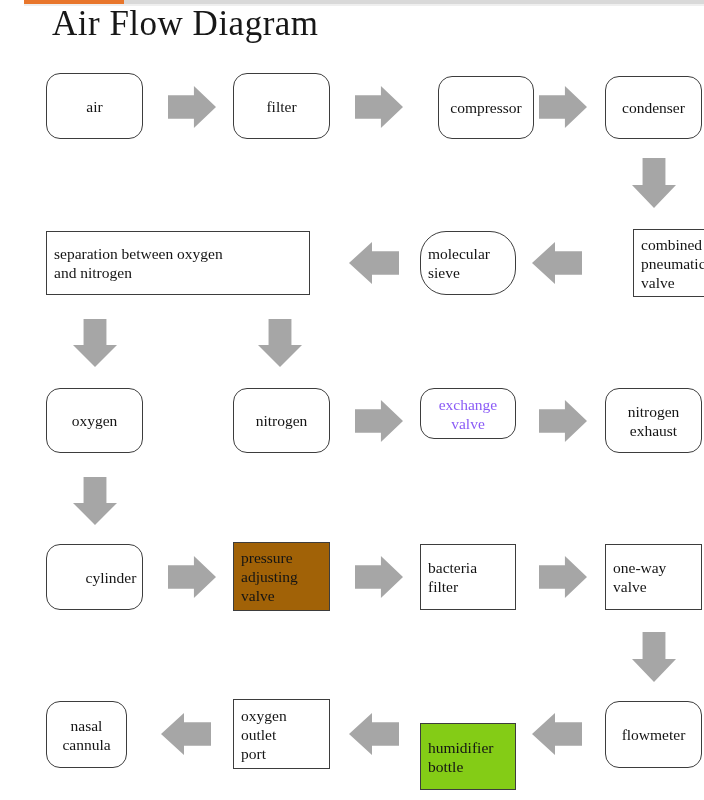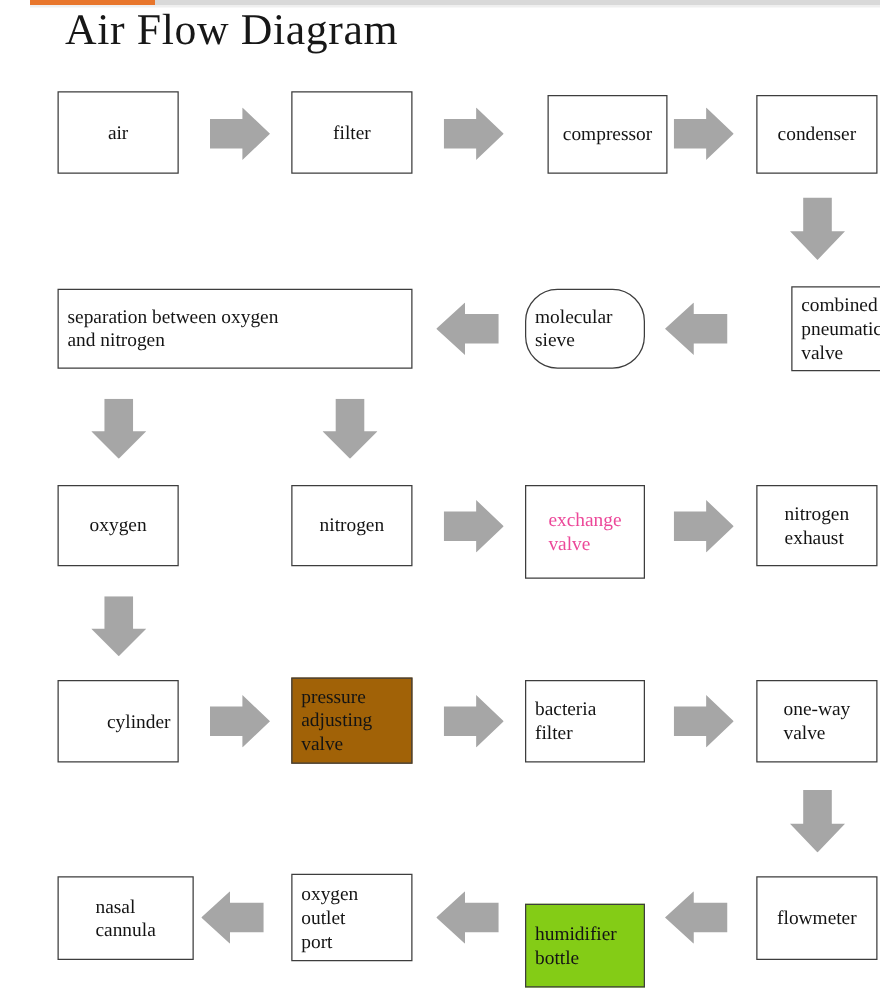--- a/index.html
+++ b/index.html
@@ -68,21 +68,21 @@
     font-family: "Liberation Serif", "DejaVu Serif", serif;
     display: flex;
     flex-direction: column;
     justify-content: center;
     overflow: hidden;
   }
   .node .txt {
     display: block;
     white-space: pre-line;
   }
-  .node.align-center { align-items: center; text-align: left; }
+  .node.align-center { align-items: center; text-align: center; border-radius: 14px; }
   .node.align-center .txt { padding: 0 4px; }
   .node.align-left { align-items: flex-start; text-align: left; }
   .node.align-left .txt { padding: 0 7px; }
 
   
   .arrow {
     position: absolute;
   }
   .arrow svg { display: block; }
 </style>
@@ -103,64 +103,64 @@
       </div>
       <div class="node align-center" style="left: 209px; top: 73px; width: 97px; height: 66px; border-color: rgb(61, 61, 61); background: rgb(255, 255, 255); color: rgb(20, 20, 20);">
         <span class="txt">filter</span>
       </div>
       <div class="node align-center" style="left: 414px; top: 76px; width: 96px; height: 63px; border-color: rgb(61, 61, 61); background: rgb(255, 255, 255); color: rgb(20, 20, 20);">
         <span class="txt">compressor</span>
       </div>
       <div class="node align-center" style="left: 581px; top: 76px; width: 97px; height: 63px; border-color: rgb(61, 61, 61); background: rgb(255, 255, 255); color: rgb(20, 20, 20);">
         <span class="txt">condenser</span>
       </div>
-      <div class="node align-left" style="left: 22px; top: 231px; width: 284px; height: 64px; border-color: rgb(61, 61, 61); background: rgb(255, 255, 255); color: rgb(20, 20, 20);">
+      <div class="node align-left" style="left: 22px; top: 231px; width: 264px; height: 64px; border-color: rgb(61, 61, 61); background: rgb(255, 255, 255); color: rgb(20, 20, 20);">
         <span class="txt">separation between oxygen
 and nitrogen</span>
       </div>
       <div class="node align-left" style="left: 396px; top: 231px; width: 96px; height: 64px; border-color: rgb(61, 61, 61); background: rgb(255, 255, 255); color: rgb(20, 20, 20); border-radius: 26px;">
         <span class="txt">molecular
 sieve</span>
       </div>
       <div class="node align-left" style="left: 609px; top: 229px; width: 97px; height: 68px; border-color: rgb(61, 61, 61); background: rgb(255, 255, 255); color: rgb(20, 20, 20);">
         <span class="txt">combined
 pneumatic
 valve</span>
       </div>
       <div class="node align-center" style="left: 22px; top: 388px; width: 97px; height: 65px; border-color: rgb(61, 61, 61); background: rgb(255, 255, 255); color: rgb(20, 20, 20);">
         <span class="txt">oxygen</span>
       </div>
       <div class="node align-center" style="left: 209px; top: 388px; width: 97px; height: 65px; border-color: rgb(61, 61, 61); background: rgb(255, 255, 255); color: rgb(20, 20, 20);">
         <span class="txt">nitrogen</span>
       </div>
-      <div class="node align-center" style="left: 396px; top: 388px; width: 96px; height: 75px; border-color: rgb(61, 61, 61); background: rgb(255, 255, 255); color: #ec4899;">
+      <div class="node align-center" style="left: 396px; top: 388px; width: 96px; height: 51px; border-color: rgb(61, 61, 61); background: rgb(255, 255, 255); color: #8b5cf6;">
         <span class="txt">exchange
 valve</span>
       </div>
       <div class="node align-center" style="left: 581px; top: 388px; width: 97px; height: 65px; border-color: rgb(61, 61, 61); background: rgb(255, 255, 255); color: rgb(20, 20, 20);">
         <span class="txt">nitrogen
 exhaust</span>
       </div>
       <div class="node align-center" style="left: 22px; top: 544px; width: 97px; height: 66px; border-color: rgb(61, 61, 61); background: rgb(255, 255, 255); color: rgb(20, 20, 20); padding-left: 33px;">
         <span class="txt">cylinder</span>
       </div>
       <div class="node align-left" style="left: 209px; top: 542px; width: 97px; height: 69px; border-color: rgb(61, 61, 61); background: #a16207; color: rgb(20, 20, 20);">
         <span class="txt">pressure
 adjusting
 valve</span>
       </div>
       <div class="node align-left" style="left: 396px; top: 544px; width: 96px; height: 66px; border-color: rgb(61, 61, 61); background: rgb(255, 255, 255); color: rgb(20, 20, 20);">
         <span class="txt">bacteria
 filter</span>
       </div>
-      <div class="node align-left" style="left: 581px; top: 544px; width: 97px; height: 66px; border-color: rgb(61, 61, 61); background: rgb(255, 255, 255); color: rgb(20, 20, 20); align-items: center;">
+      <div class="node align-left" style="left: 581px; top: 544px; width: 97px; height: 66px; border-color: rgb(61, 61, 61); background: rgb(255, 255, 255); color: rgb(20, 20, 20);">
         <span class="txt">one-way
 valve</span>
       </div>
-      <div class="node align-center" style="left: 22px; top: 701px; width: 109px; height: 67px; border-color: rgb(61, 61, 61); background: rgb(255, 255, 255); color: rgb(20, 20, 20);">
+      <div class="node align-center" style="left: 22px; top: 701px; width: 81px; height: 67px; border-color: rgb(61, 61, 61); background: rgb(255, 255, 255); color: rgb(20, 20, 20);">
         <span class="txt">nasal
 cannula</span>
       </div>
       <div class="node align-left" style="left: 209px; top: 699px; width: 97px; height: 70px; border-color: rgb(61, 61, 61); background: rgb(255, 255, 255); color: rgb(20, 20, 20);">
         <span class="txt">oxygen
 outlet
 port</span>
       </div>
       <div class="node align-left" style="left: 396px; top: 723px; width: 96px; height: 67px; border-color: rgb(61, 61, 61); background: #84cc16; color: rgb(20, 20, 20);">
         <span class="txt">humidifier

